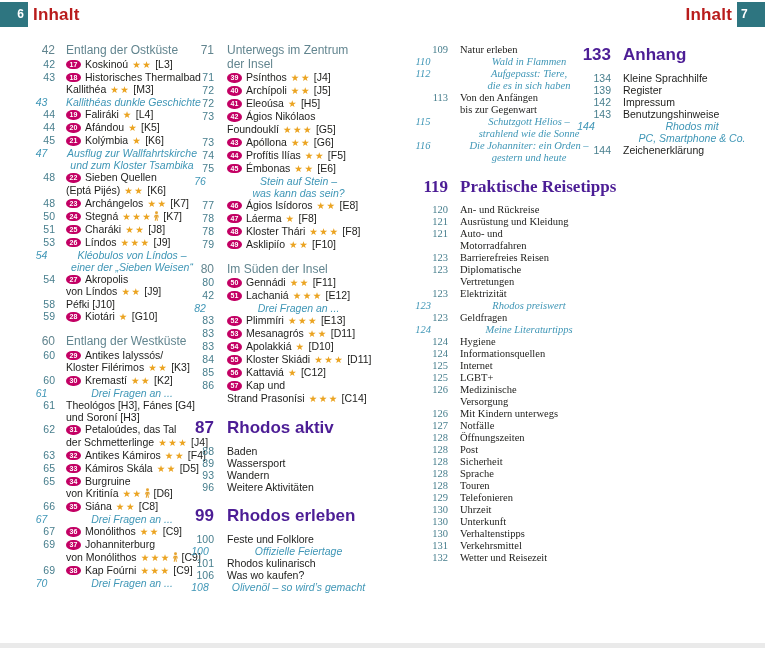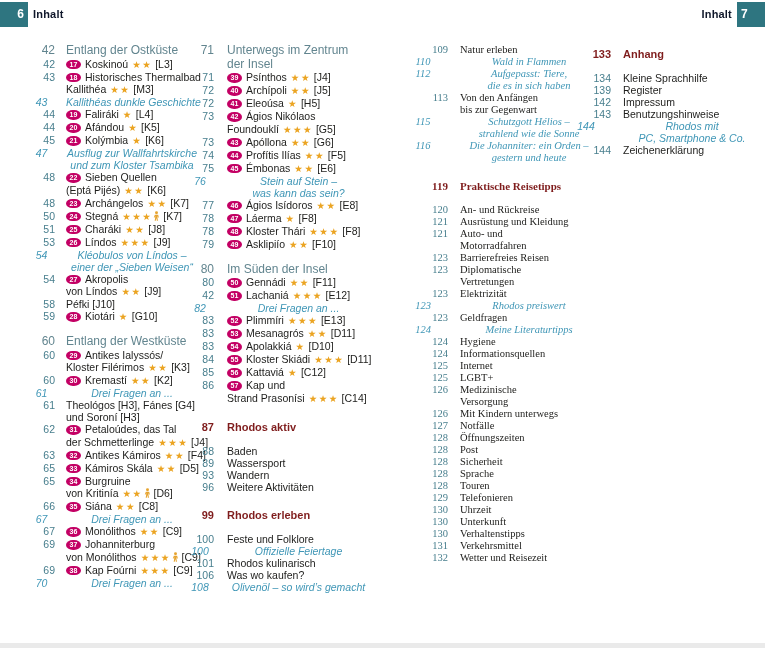--- a/index.html
+++ b/index.html
@@ -12,21 +12,21 @@
   
   .topbar{position:absolute;top:2px;left:0;right:0;height:25px;}
   .pagenum-box{
     position:absolute;top:0;width:28px;height:25px;box-sizing:border-box;
     background:#2e7580;color:#fff;font-size:12px;font-weight:bold;line-height:25px;
   }
   .box-left{left:0;text-align:right;padding-right:4px;}
   .box-right{right:0;text-align:left;padding-left:4px;}
   .runhead{
     position:absolute;top:0;line-height:25px;
-    font-weight:bold;font-size:11px;color:#0f172a;letter-spacing:.2px;
+    font-weight:bold;font-size:17px;color:#b91c1c;letter-spacing:.2px;
   }
   .runhead.left{left:33px;}
   .runhead.right{right:33px;}
   
   .col{position:absolute;top:44px;}
   .col-1{left:28px;width:170px;}
   .col-2{left:186px;width:184px;}
   .col-3{left:398px;width:200px;font-family:Liberation Serif, serif;}
   .col-4{left:561px;width:200px;}
   .row{display:flex;align-items:flex-start;}
@@ -45,21 +45,21 @@
   .line{display:block;white-space:nowrap;}
   
   .section{margin-top:12px;}
   .section .num,.section .content{
     color:#62858f;font-size:12px;line-height:13.5px;
   }
   .row.section:first-child{margin-top:0;}
   
   .chapter{margin-top:14px;margin-bottom:9px;}
   .chapter .num,.chapter .content{
-    color:#7f1d1d;font-size:11px;font-weight:bold;line-height:17px;
+    color:#4c1d95;font-size:17px;font-weight:bold;line-height:17px;
   }
   .row.chapter:first-child{margin-top:2px;}
   
   .special .num,.special .content{color:#3f96b6;font-style:italic;text-align:center;}
   
   .badge{
     display:inline-block;min-width:12px;height:9.5px;padding:0 1.5px;
     border-radius:7px / 5px;background:#c30064;color:#fff;
     font-size:7px;font-weight:bold;line-height:10px;text-align:center;
     margin-right:4px;position:relative;top:-1px;font-style:normal;

